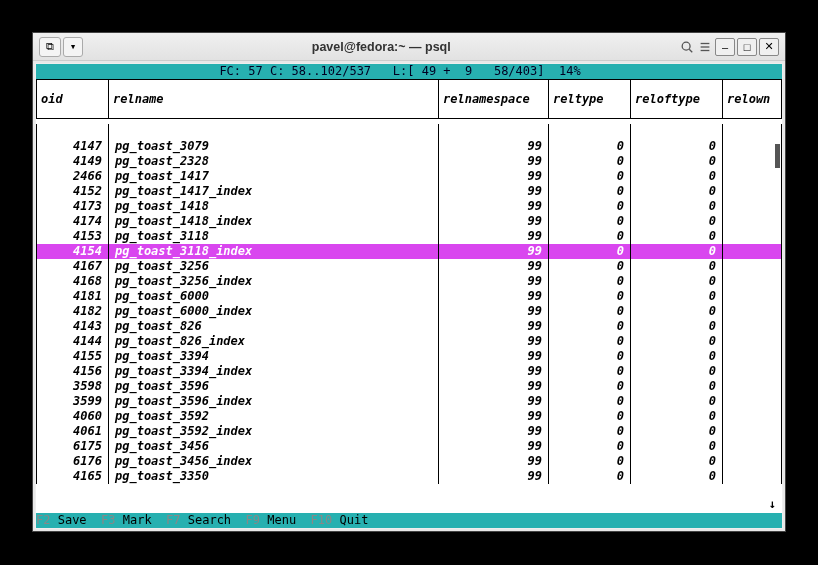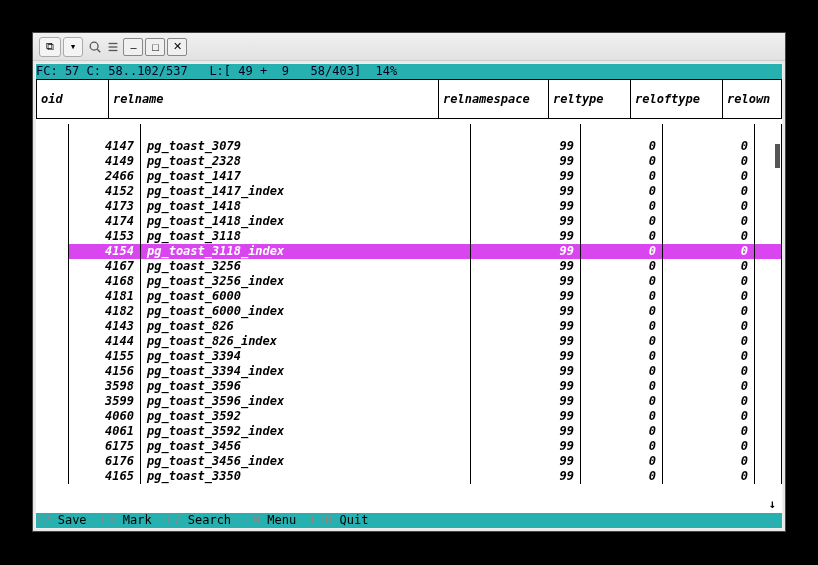--- a/index.html
+++ b/index.html
@@ -55,34 +55,33 @@
   }
   .status-top {
     position:absolute;
     top:0; left:0; right:0;
     height:15px;
     background:#27b0b0;
     color:#002;
     font-family:"DejaVu Sans Mono",monospace;
     font-size:12px;
     line-height:15px;
-    text-align:left;
+    text-align:center;
     padding-right:18px;
     white-space:pre;
   }
   .header-row {
     position:absolute;
     top:15px; left:0; right:0;
     height:45px;
   }
   .data-area {
     position:absolute;
     top:60px; left:0; right:0; bottom:15px;
     overflow:hidden;
-    padding-left:32px;
   }
   table {
     border-collapse: collapse;
     width: 100%;
     font-family: "DejaVu Sans Mono", monospace;
     font-size: 12px;
   }
   .hdr td {
     border: 1px solid #000;
     text-align: left;
@@ -140,20 +139,21 @@
 </style>
 </head>
 <body>
 
 <div class="window">
   <div class="titlebar">
     <div class="tb-left">
       <div class="tb-btn">⧉</div>
       <div class="tb-btn">▾</div>
     </div>
+    <div class="tb-title">pavel@fedora:~ — psql</div>
     <div class="tb-right">
       <div class="tb-icon">
         <svg width="14" height="14" viewBox="0 0 16 16">
             <circle cx="7" cy="7" r="4.5" fill="none" stroke="#555" stroke-width="1.5"></circle>
             <line x1="10.5" y1="10.5" x2="14" y2="14" stroke="#555" stroke-width="1.5"></line>
           </svg>
       </div>
       <div class="tb-icon">
         <svg width="14" height="14" viewBox="0 0 16 16">
             <line x1="3" y1="4" x2="13" y2="4" stroke="#555" stroke-width="1.5"></line>

